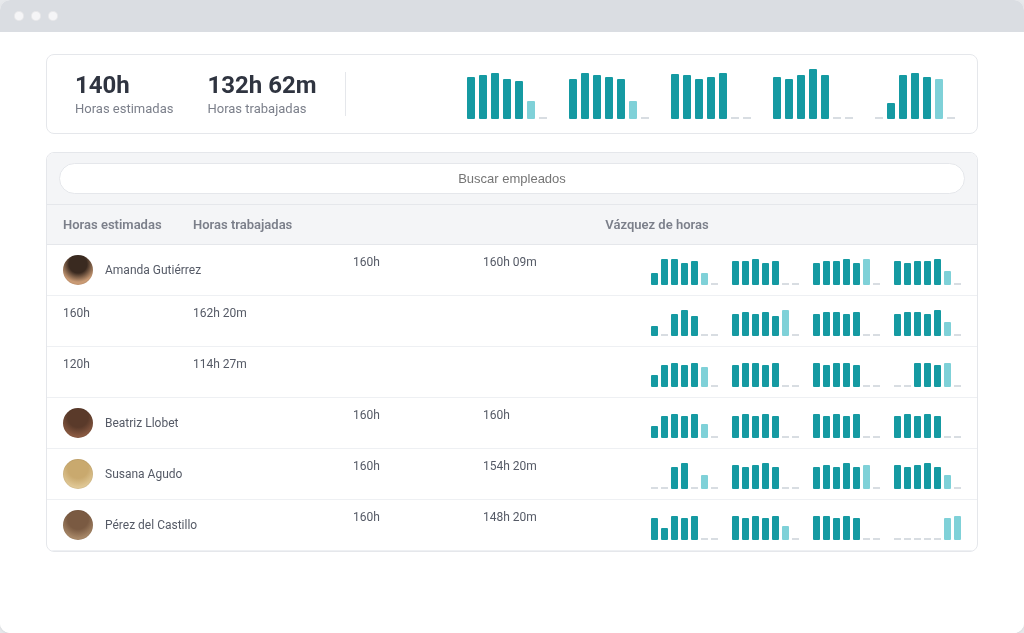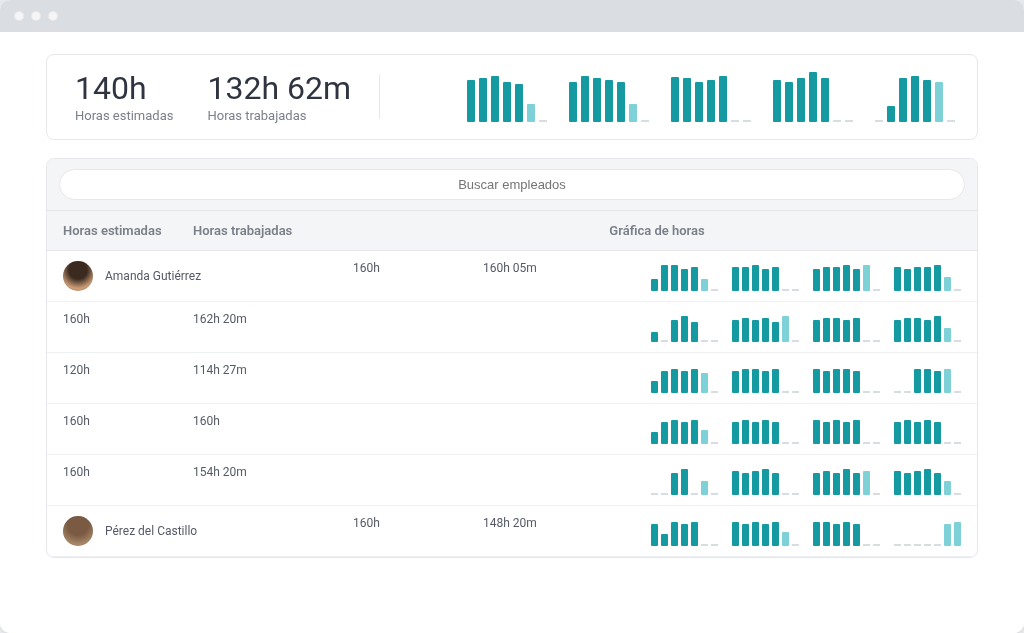--- a/index.html
+++ b/index.html
@@ -15,21 +15,21 @@
     --teal-light:#7fd1d8;
     --header-grey:#f4f5f7;
   }
   html,body{margin:0;padding:0;background:var(--page-bg);font-family:-apple-system,BlinkMacSystemFont,"Segoe UI",Roboto,Helvetica,Arial,sans-serif;color:var(--ink-700);}
   .window{width:1024px;height:633px;margin:0 auto;background:#fff;border-radius:10px;overflow:hidden;display:flex;flex-direction:column;box-shadow:0 1px 3px rgba(0,0,0,.08);}
   .titlebar{height:32px;background:var(--chrome);display:flex;align-items:center;padding:0 14px;gap:7px;}
   .traffic-dot{width:10px;height:10px;border-radius:50%;background:#f5f5f7;box-shadow:inset 0 0 0 1px rgba(0,0,0,.05);}
   .content{flex:1;overflow:hidden;background:#fff;padding:22px 46px 0 46px;}
   .summary-card{border:1px solid var(--border);border-radius:8px;background:var(--panel);display:flex;align-items:center;padding:14px 22px;box-shadow:0 0 0 1px rgba(0,0,0,0);}
   .metric{padding:2px 28px 2px 6px;}
-  .metric .big{font-size:32px;font-weight:400;color:var(--ink-900);line-height:1.1;}
+  .metric .big{font-size:24px;font-weight:700;color:var(--ink-900);line-height:1.1;}
   .metric .cap{font-size:13px;color:var(--ink-500);margin-top:2px;}
   .vrule{width:1px;height:44px;background:var(--border);margin:0 10px 0 0;}
   .spark-area{flex:1;display:flex;gap:22px;justify-content:flex-end;padding-left:30px;}
   .week-group{display:flex;align-items:flex-end;gap:4px;height:50px;}
   .bar{width:8px;background:var(--teal);border-radius:1px;}
   .bar.light{background:var(--teal-light);}
   .under{height:2px;width:8px;background:#d8dde2;align-self:flex-end;}
   
   .table-card{margin-top:18px;border:1px solid var(--border);border-radius:8px;overflow:hidden;background:var(--panel);}
   .search-wrap{padding:10px 12px;background:var(--header-grey);}
@@ -120,32 +120,32 @@
         </div>
     </div>
 
     <div class="table-card">
       <div class="search-wrap">
         <input class="search" type="text" placeholder="Buscar empleados" style="">
       </div>
       <div class="thead">
         <div class="col-est">Horas estimadas</div>
         <div class="col-work">Horas trabajadas</div>
-        <div class="col-chart">Gráfica de horas</div>
+        <div class="col-chart">Vázquez de horas</div>
       </div>
       <div class="tbody" id="tbody">
           <div class="row">
             <div class="col-name">
               <div class="emp">
                 <span class="avatar" style="background: radial-gradient(circle at 50% 30%, rgb(58, 42, 32) 35%, rgb(201, 154, 116) 70%);"></span>
                 <span>Amanda Gutiérrez</span>
               </div>
             </div>
             <div class="col-est">160h</div>
-            <div class="col-work">160h 05m</div>
+            <div class="col-work">160h 09m</div>
             <div class="col-chart chart-cell">
               <div class="mini-group">
                 <div class="mini-bar" style="height: 12px;"></div>
                 <div class="mini-bar" style="height: 26px;"></div>
                 <div class="mini-bar" style="height: 26px;"></div>
                 <div class="mini-bar" style="height: 22px;"></div>
                 <div class="mini-bar" style="height: 24px;"></div>
                 <div class="mini-bar light" style="height: 12px;"></div>
                 <div class="mini-under"></div>
               </div>
@@ -256,20 +256,26 @@
                 <div class="mini-under"></div>
                 <div class="mini-bar" style="height: 24px;"></div>
                 <div class="mini-bar" style="height: 24px;"></div>
                 <div class="mini-bar" style="height: 22px;"></div>
                 <div class="mini-bar light" style="height: 24px;"></div>
                 <div class="mini-under"></div>
               </div>
             </div>
           </div>
           <div class="row">
+            <div class="col-name">
+              <div class="emp">
+                <span class="avatar" style="background: radial-gradient(circle at 50% 30%, rgb(90, 58, 42) 40%, rgb(138, 90, 66) 75%);"></span>
+                <span>Beatriz Llobet</span>
+              </div>
+            </div>
             <div class="col-est">160h</div>
             <div class="col-work">160h</div>
             <div class="col-chart chart-cell">
               <div class="mini-group">
                 <div class="mini-bar" style="height: 12px;"></div>
                 <div class="mini-bar" style="height: 22px;"></div>
                 <div class="mini-bar" style="height: 24px;"></div>
                 <div class="mini-bar" style="height: 22px;"></div>
                 <div class="mini-bar" style="height: 24px;"></div>
                 <div class="mini-bar light" style="height: 14px;"></div>
@@ -298,20 +304,26 @@
                 <div class="mini-bar" style="height: 24px;"></div>
                 <div class="mini-bar" style="height: 22px;"></div>
                 <div class="mini-bar" style="height: 24px;"></div>
                 <div class="mini-bar" style="height: 22px;"></div>
                 <div class="mini-under"></div>
                 <div class="mini-under"></div>
               </div>
             </div>
           </div>
           <div class="row">
+            <div class="col-name">
+              <div class="emp">
+                <span class="avatar" style="background: radial-gradient(circle at 50% 30%, rgb(201, 169, 110) 40%, rgb(224, 200, 150) 75%);"></span>
+                <span>Susana Agudo</span>
+              </div>
+            </div>
             <div class="col-est">160h</div>
             <div class="col-work">154h 20m</div>
             <div class="col-chart chart-cell">
               <div class="mini-group">
                 <div class="mini-under"></div>
                 <div class="mini-under"></div>
                 <div class="mini-bar" style="height: 22px;"></div>
                 <div class="mini-bar" style="height: 26px;"></div>
                 <div class="mini-under"></div>
                 <div class="mini-bar light" style="height: 14px;"></div>

